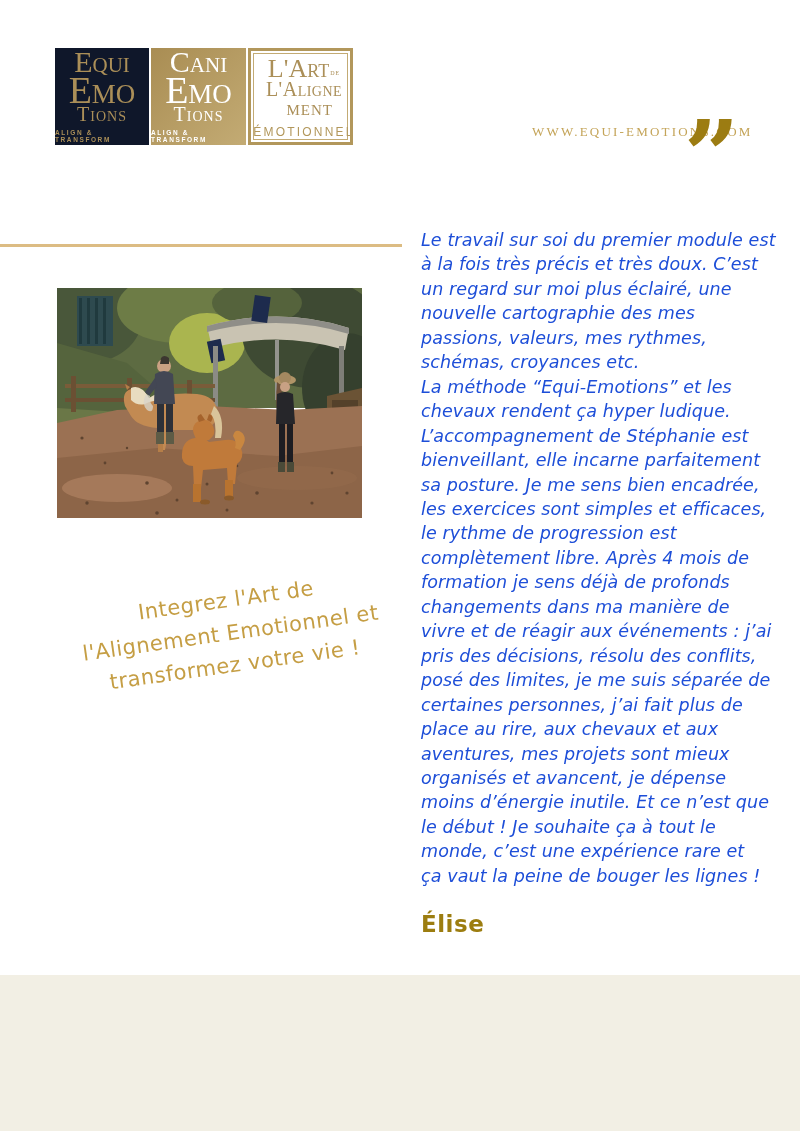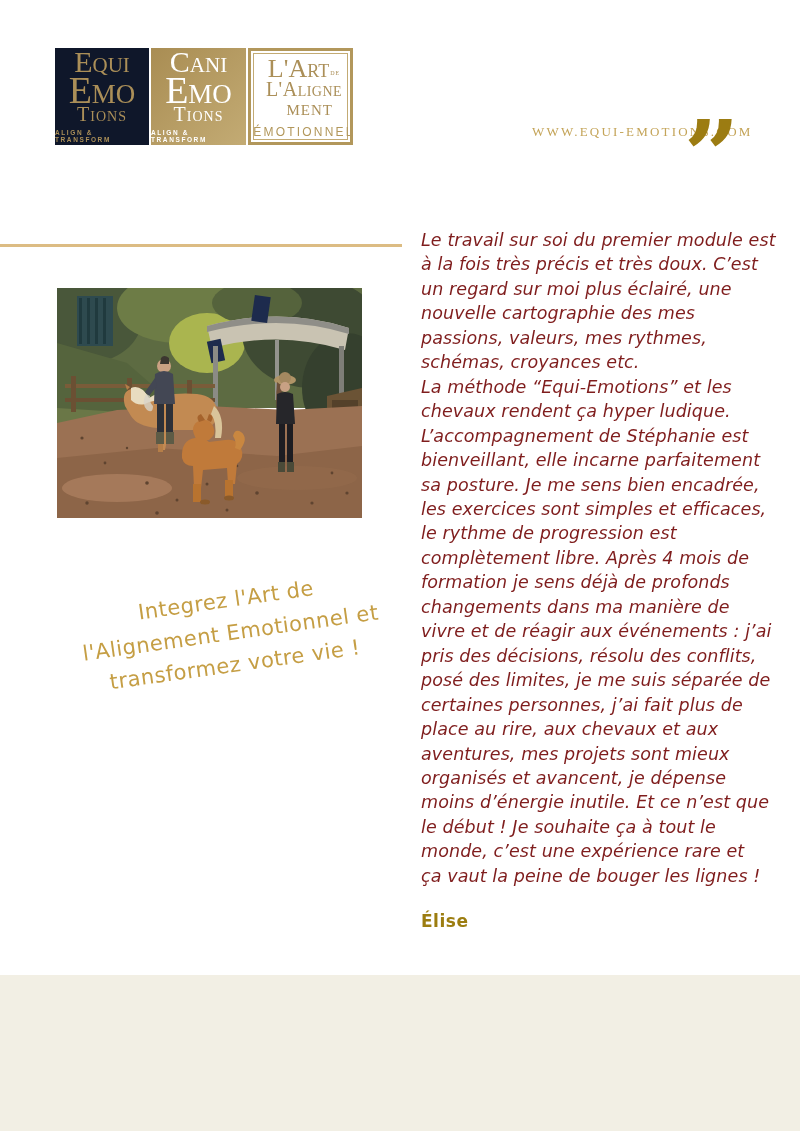--- a/index.html
+++ b/index.html
@@ -61,27 +61,27 @@
     transform:rotate(-8deg);
     color:#c59e44; text-align:center;
     font-family:"DejaVu Sans", cursive, sans-serif;
     font-size:21px; line-height:1.55; letter-spacing:.5px;
   }
 
   
   .testimonial {
     position:absolute; left:421px; top:228px; width:375px;
     font-family:"DejaVu Sans", sans-serif; font-style:italic;
-    font-size:17.5px; line-height:24.45px; color:#7f1d1d;
+    font-size:17.5px; line-height:24.45px; color:#1d4ed8;
     white-space:pre-line; letter-spacing:.1px;
   }
   .signature {
     position:absolute; left:421px; top:911px;
     font-family:"DejaVu Sans", sans-serif; font-weight:bold;
-    font-size:17px; color:#9c7d10; letter-spacing:.5px;
+    font-size:23px; color:#9c7d10; letter-spacing:.5px;
   }
 
   
   .footer { position:absolute; left:0; top:975px; width:800px; height:156px; background:#f2efe4; }
 </style>
 </head>
 <body>
 
 <div class="page">
 

